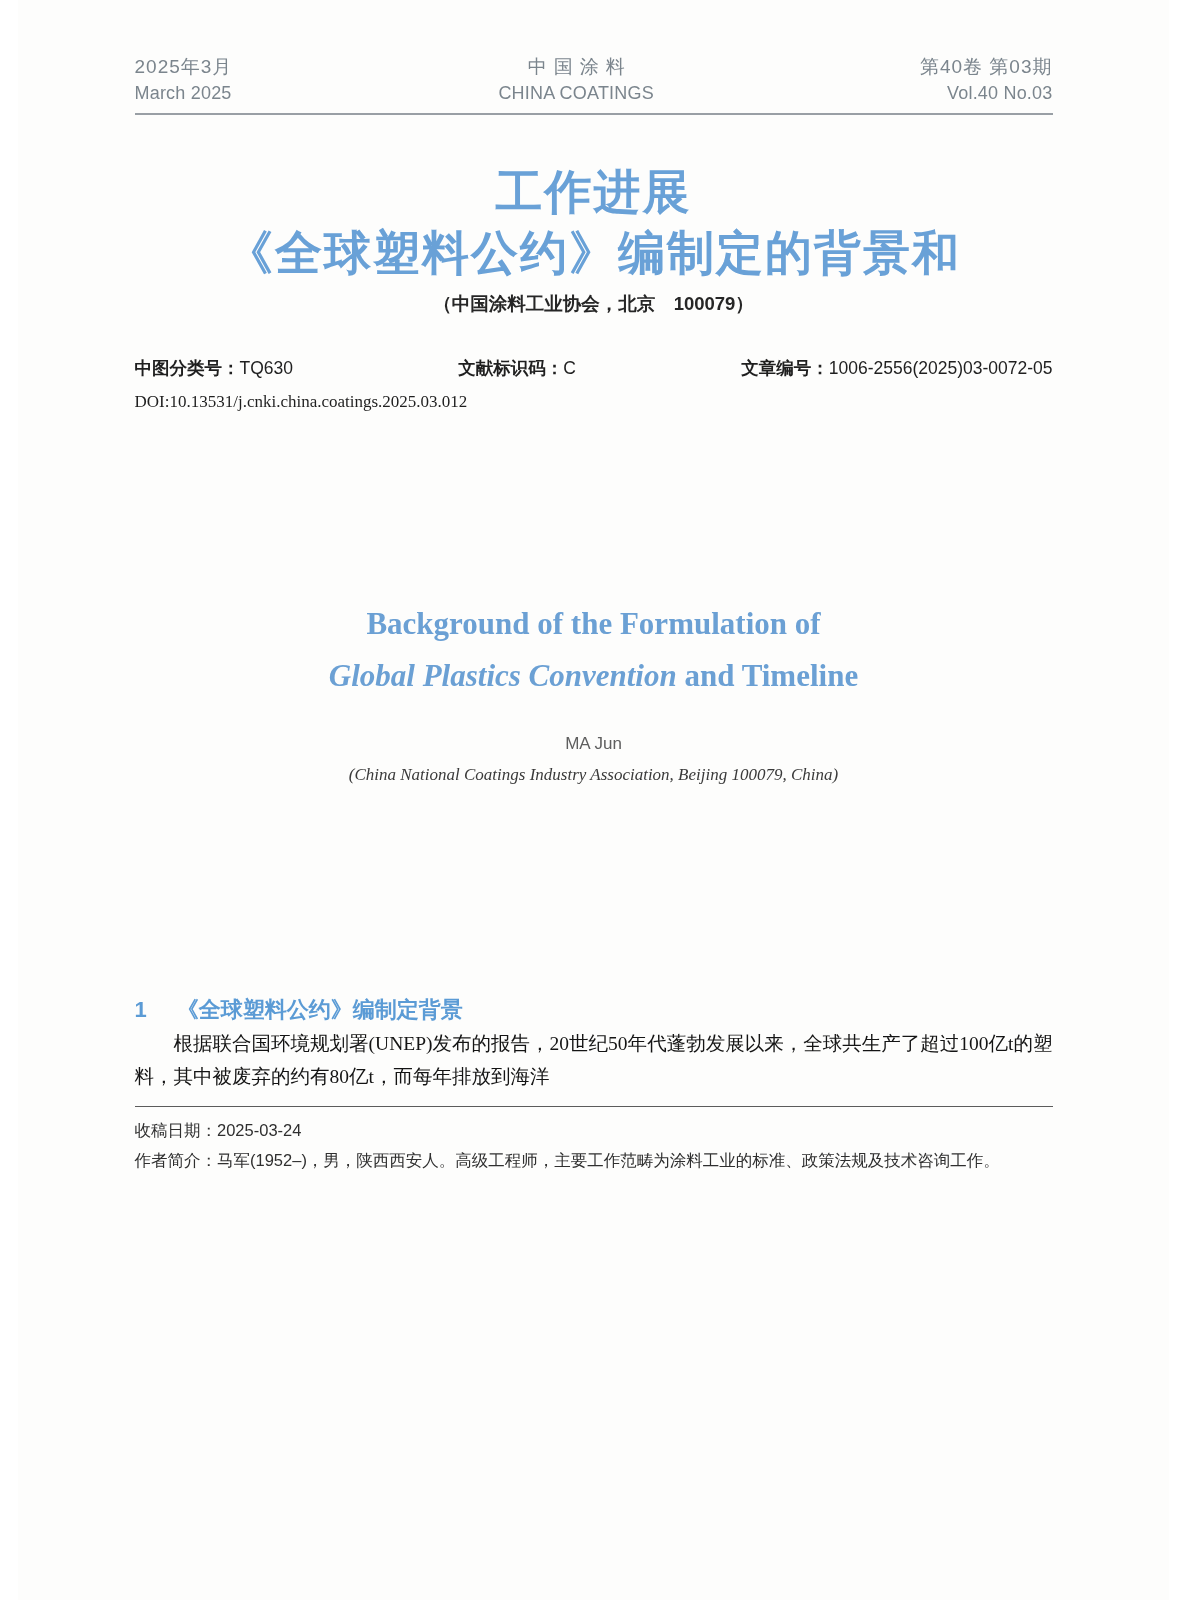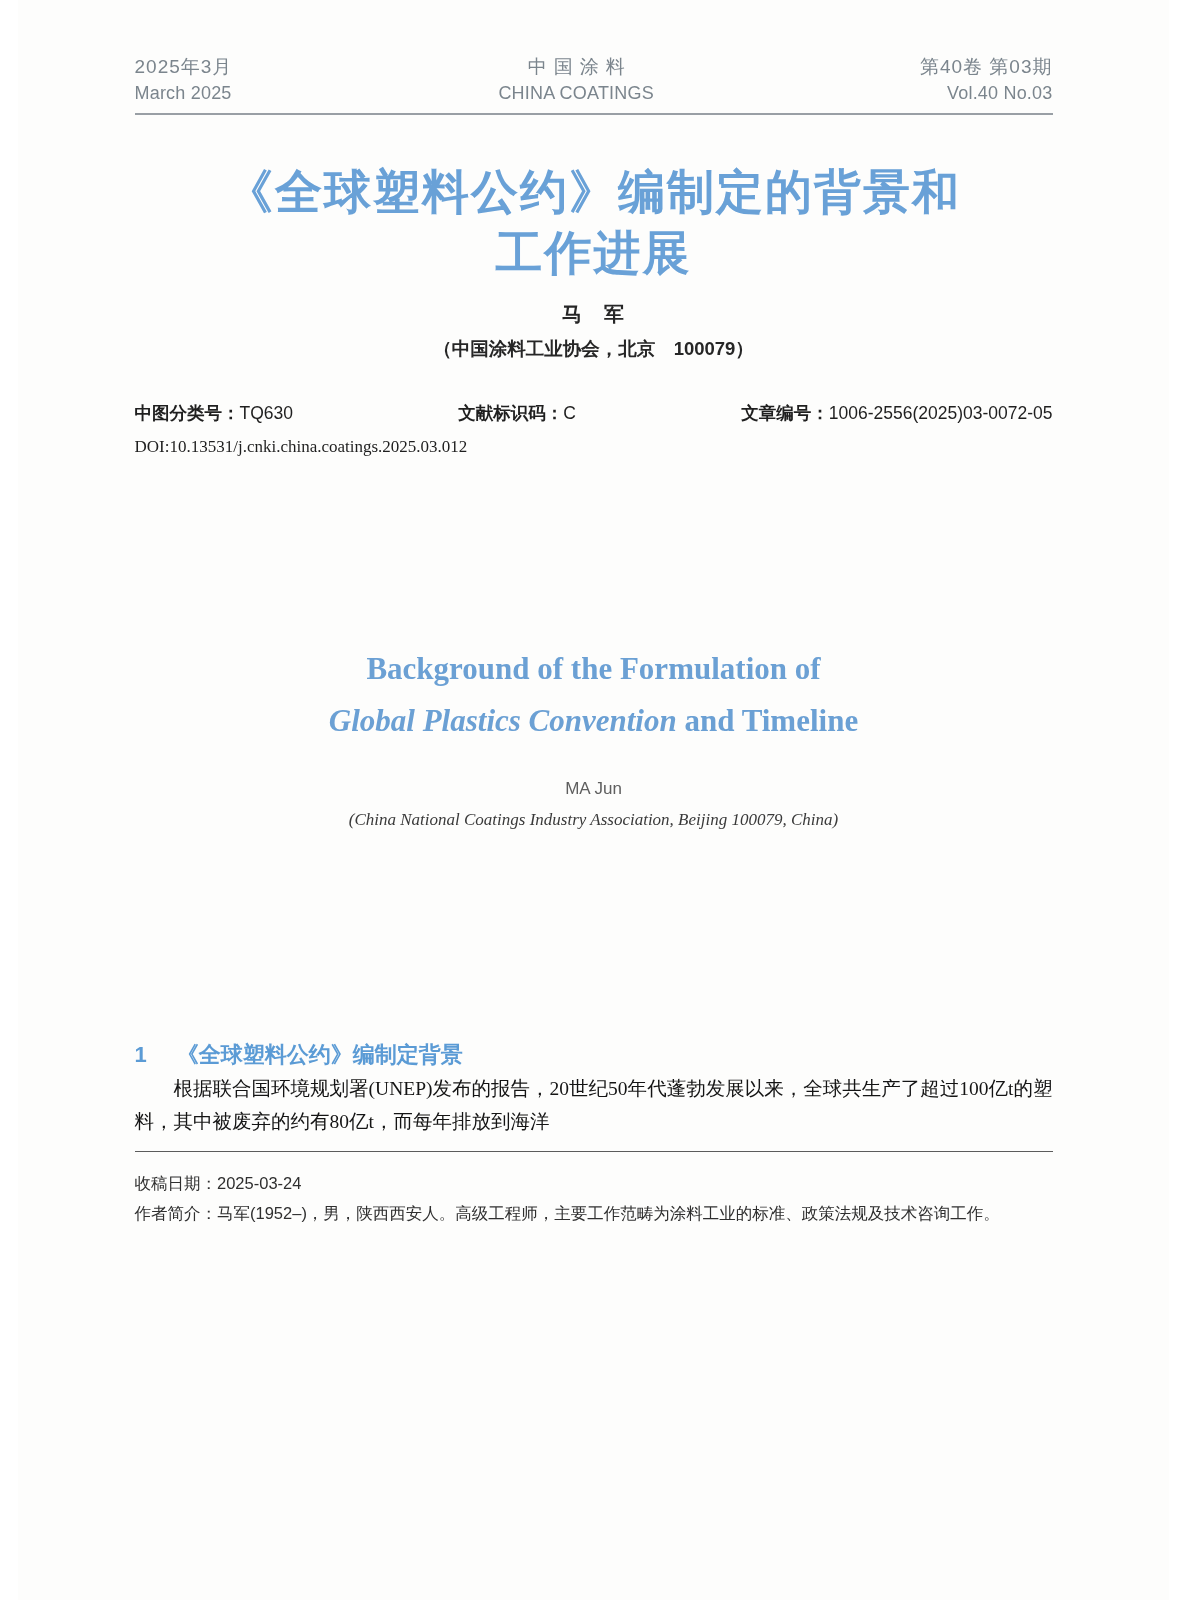--- a/index.html
+++ b/index.html
@@ -80,21 +80,21 @@
   }
   .sec-heading .sec-num { margin-right:30px; }
   .body-para {
     font-family:"Liberation Serif","DejaVu Serif",serif;
     font-size:19.5px; line-height:33.4px; text-align:justify; color:#141414;
   }
   .indent { text-indent:2em; }
 
   
   .footnote-rule { border-top:1.5px solid #5c5c5c; margin-top:12px; }
-  .footnotes { margin-top:16px; font-size:16.5px; line-height:30px; color:#2f2f2f; }
+  .footnotes { margin-top:8px; font-size:16.5px; line-height:30px; color:#2f2f2f; }
 </style>
 </head>
 <body>
 
 <div class="page">
   <div class="inner">
 
     <header class="journal-header">
       <div class="h-left">
         <div class="h-cn">2025年3月</div>
@@ -106,25 +106,24 @@
       </div>
       <div class="h-right">
         <div class="h-cn">第40卷 第03期</div>
         <div class="h-en">Vol.40 No.03</div>
       </div>
     </header>
     <div class="header-rule"></div>
 
 
     <h1 class="cn-title">
+      <div>工作进展</div>
       <div>《全球塑料公约》编制定的背景和</div>
-      <div>工作进展</div>
     </h1>
 
-    <div class="author-cn">马　军</div>
     <div class="affil-cn">（中国涂料工业协会，北京　100079）</div>
 
     <div class="meta-row">
       <span><span class="m-label">中图分类号：</span><span>TQ630</span></span>
       <span><span class="m-label">文献标识码：</span><span>C</span></span>
       <span><span class="m-label">文章编号：</span><span>1006-2556(2025)03-0072-05</span></span>
     </div>
     <div class="doi">DOI:10.13531/j.cnki.china.coatings.2025.03.012</div>
 
     <div class="en-title">

